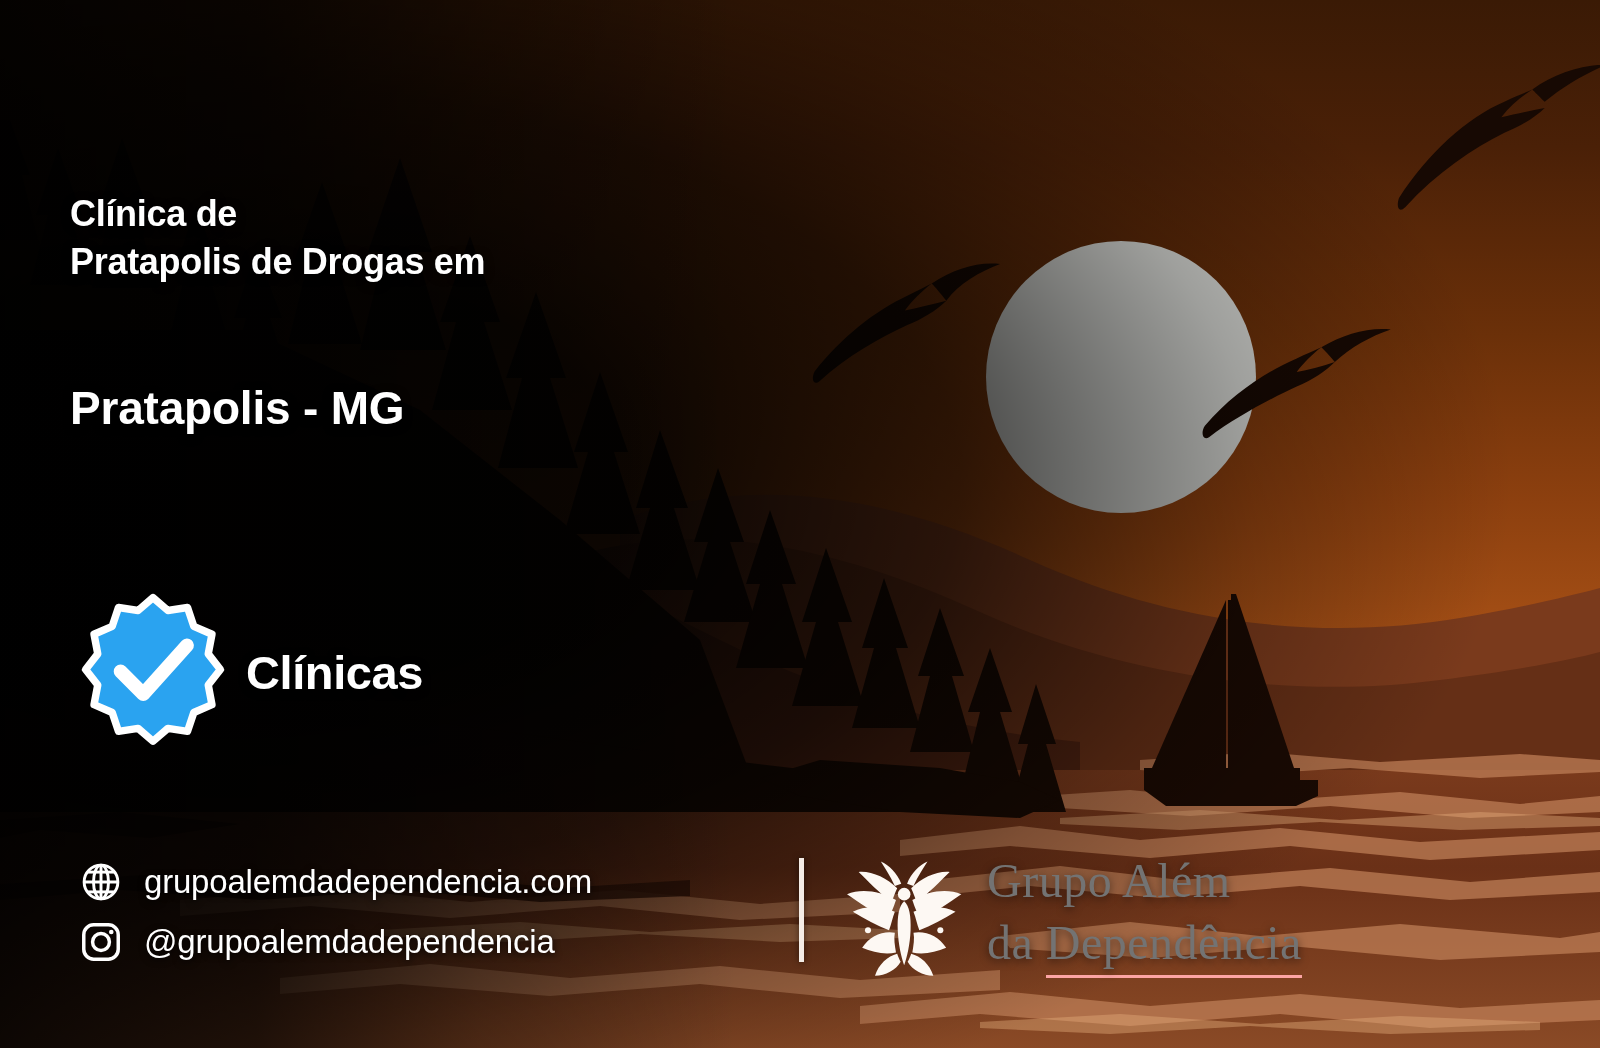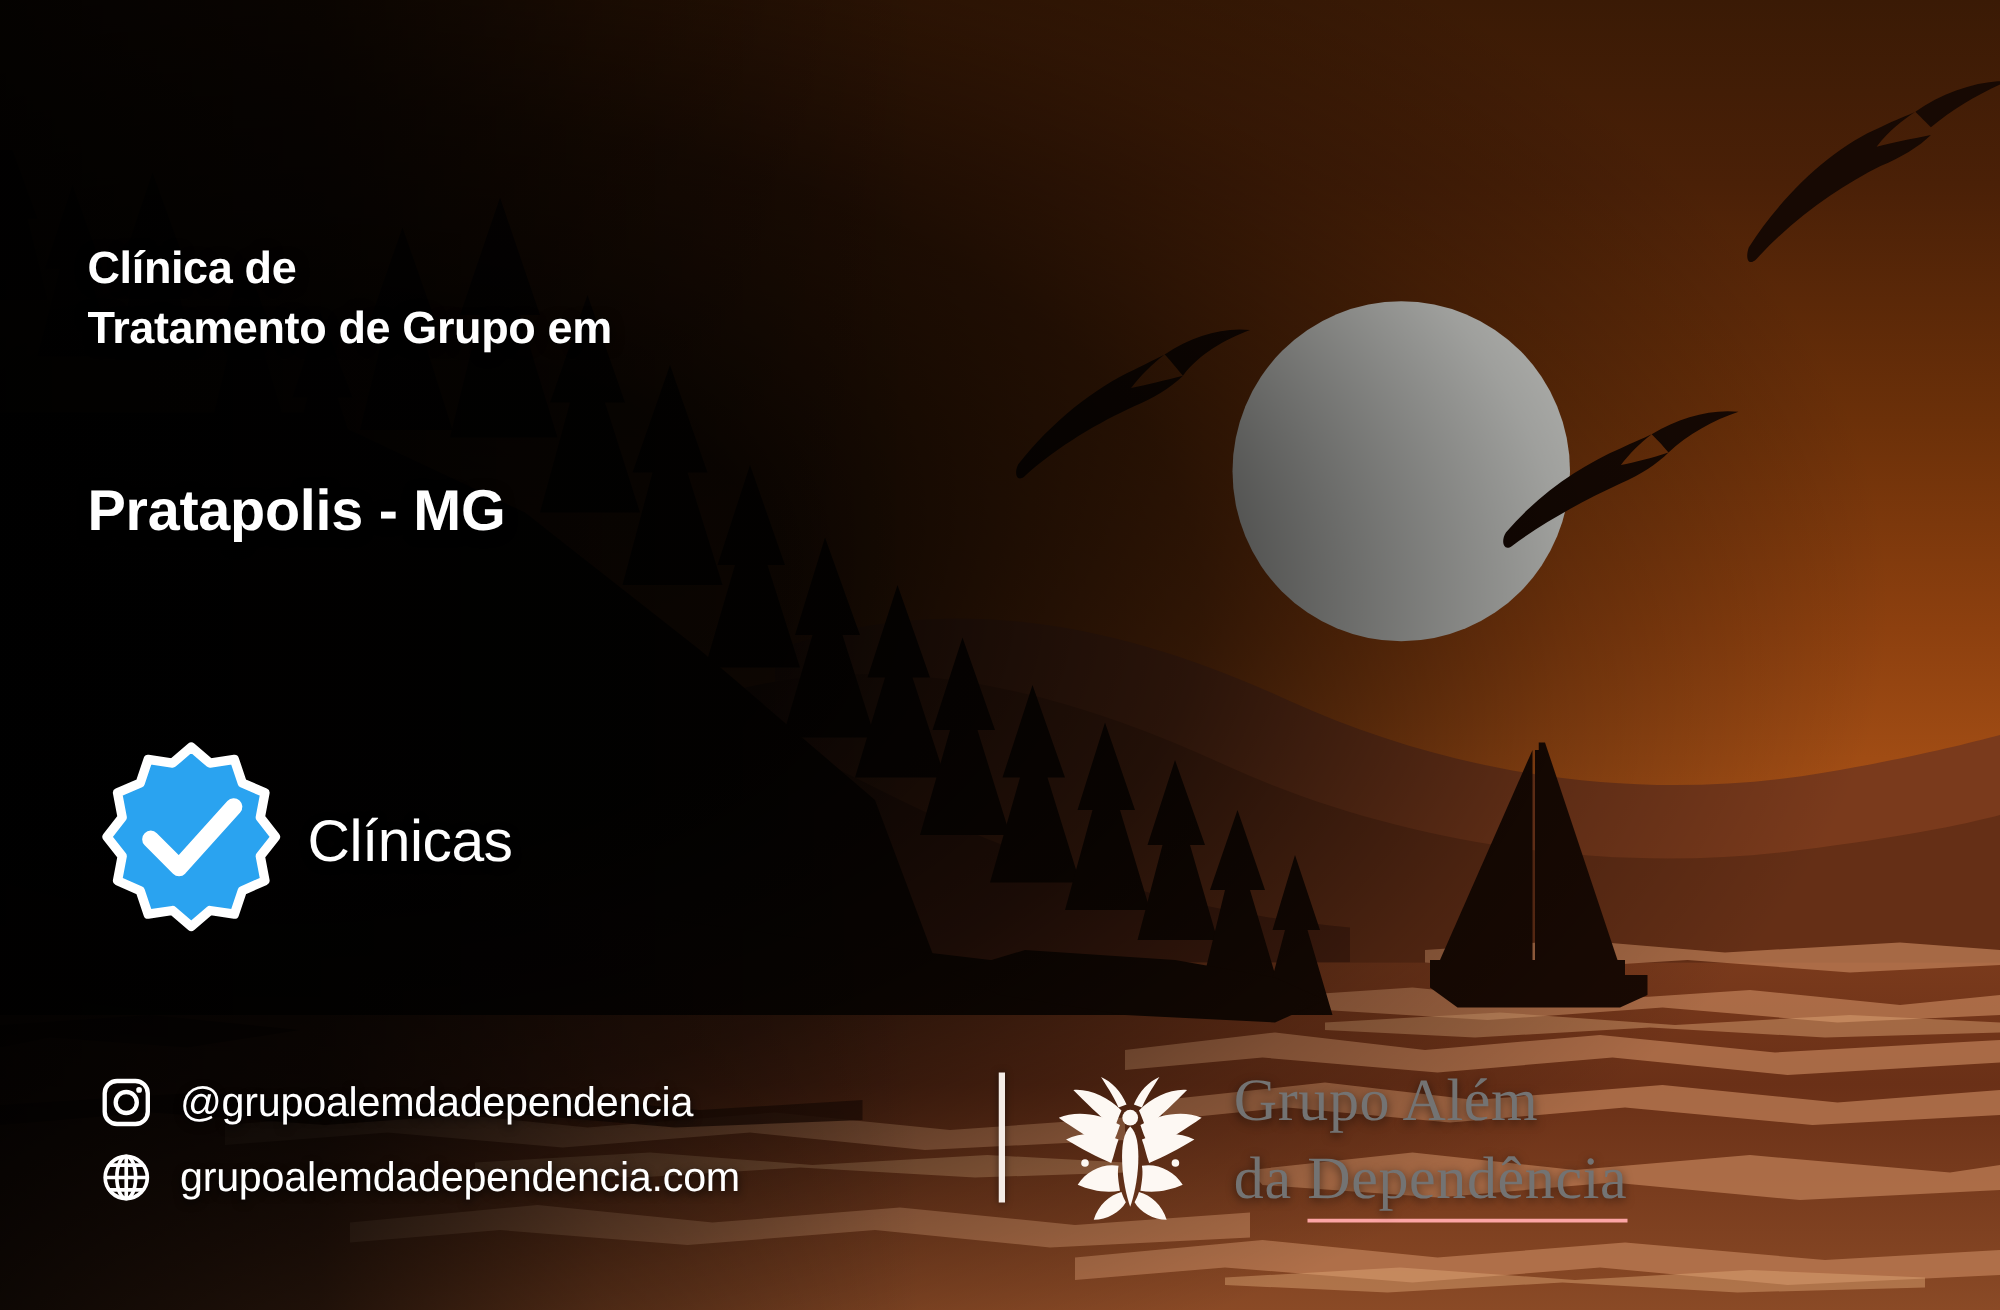--- a/index.html
+++ b/index.html
@@ -49,21 +49,21 @@
             text-shadow:0 2px 10px rgba(0,0,0,.85);}
   .headline .ln{display:block;white-space:nowrap;}
 
   .city{position:absolute;left:70px;top:381px;color:#fff;
         font-size:46px;font-weight:700;letter-spacing:-0.2px;white-space:nowrap;
         text-shadow:0 2px 10px rgba(0,0,0,.85);}
 
   
   .trust{position:absolute;left:72px;top:592px;display:flex;align-items:center;gap:12px;}
   .trust .seal{width:162px;height:162px;flex:0 0 162px;}
-  .trust .tlabel{color:#fff;font-size:47px;font-weight:400;line-height:1.50;letter-spacing:-0.4px;
+  .trust .tlabel{color:#fff;font-size:47px;font-weight:700;line-height:1.50;letter-spacing:-0.4px;
                  text-shadow:0 2px 8px rgba(0,0,0,.8);}
   .trust .tlabel span{display:block;white-space:nowrap;}
 
   
   .footer{position:absolute;left:0;top:838px;width:1600px;height:160px;}
   .contacts{position:absolute;left:78px;top:14px;}
   .crow{display:flex;align-items:center;gap:20px;height:60px;}
   .crow .ic{width:46px;height:46px;flex:0 0 46px;display:flex;align-items:center;justify-content:center;}
   .crow .ctext{color:#fff;font-size:33px;font-weight:400;letter-spacing:-0.2px;white-space:nowrap;
                text-shadow:0 2px 7px rgba(0,0,0,.85);}
@@ -181,61 +181,61 @@
         <path d="M1144,768 L1300,768 L1300,780 L1318,780 L1318,796 L1296,806 L1166,806 L1144,790 Z"></path>
       </g>
     </g>
   </svg>
 
   <div class="vignette"></div>
   <div class="vignette2"></div>
 
   <div class="headline">
     <span class="ln">Clínica de</span>
-    <span class="ln">Tratamento de Grupo em</span>
+    <span class="ln">Pratapolis de Drogas em</span>
   </div>
 
   <div class="city">Pratapolis - MG</div>
 
   <div class="trust">
     <svg class="seal" viewBox="0 0 100 100">
       <path d="M50 3.5 L59.2 11.4 L71.3 9.6 L75.2 21.2 L86.4 26.1 L84.1 38.2 L91.6 47.8 L84.1 57.4 L86.4 69.5 L75.2 74.4 L71.3 86.0 L59.2 84.2 L50 92.1 L40.8 84.2 L28.7 86.0 L24.8 74.4 L13.6 69.5 L15.9 57.4 L8.4 47.8 L15.9 38.2 L13.6 26.1 L24.8 21.2 L28.7 9.6 L40.8 11.4 Z" fill="#2aa3f0" stroke="#ffffff" stroke-width="4.6" stroke-linejoin="round"></path>
       <path d="M30 49 L44 63 L71 33" fill="none" stroke="#ffffff" stroke-width="8.5" stroke-linecap="round" stroke-linejoin="round"></path>
     </svg>
     <div class="tlabel">
       <span>Clínicas</span>
     </div>
   </div>
 
   <div class="footer">
 
     <div class="contacts">
-      <div class="crow">
-        <span class="ic">
-          <svg width="44" height="44" viewBox="0 0 24 24" fill="none" stroke="#ffffff" stroke-width="1.9">
-            <rect x="2.6" y="2.6" width="18.8" height="18.8" rx="5.4"></rect>
-            <circle cx="12" cy="12" r="4.6"></circle>
-            <circle cx="17.6" cy="6.5" r="1.25" fill="#ffffff" stroke="none"></circle>
-          </svg>
-        </span>
-        <span class="ctext">@grupoalemdadependencia</span>
-      </div>
       <div class="crow">
         <span class="ic">
           <svg width="44" height="44" viewBox="0 0 24 24" fill="none" stroke="#ffffff" stroke-width="1.6">
             <circle cx="12" cy="12" r="9.2"></circle>
             <ellipse cx="12" cy="12" rx="4.1" ry="9.2"></ellipse>
             <line x1="2.8" y1="12" x2="21.2" y2="12"></line>
             <line x1="4.3" y1="6.6" x2="19.7" y2="6.6"></line>
             <line x1="4.3" y1="17.4" x2="19.7" y2="17.4"></line>
             <line x1="12" y1="2.8" x2="12" y2="21.2"></line>
           </svg>
         </span>
         <span class="ctext">grupoalemdadependencia.com</span>
       </div>
+      <div class="crow">
+        <span class="ic">
+          <svg width="44" height="44" viewBox="0 0 24 24" fill="none" stroke="#ffffff" stroke-width="1.9">
+            <rect x="2.6" y="2.6" width="18.8" height="18.8" rx="5.4"></rect>
+            <circle cx="12" cy="12" r="4.6"></circle>
+            <circle cx="17.6" cy="6.5" r="1.25" fill="#ffffff" stroke="none"></circle>
+          </svg>
+        </span>
+        <span class="ctext">@grupoalemdadependencia</span>
+      </div>
     </div>
 
     <div class="divider"></div>
 
     <div class="brand">
       <svg class="bfly" viewBox="0 0 120 120">
         <g fill="#fdf8f3">
 
           <path d="M58.5 34 C55 25 48 18 41 15 C44 20 49 27 53 36 Z"></path>
           <path d="M63.5 34 C67 25 74 18 81 15 C78 20 73 27 69 36 Z"></path>

